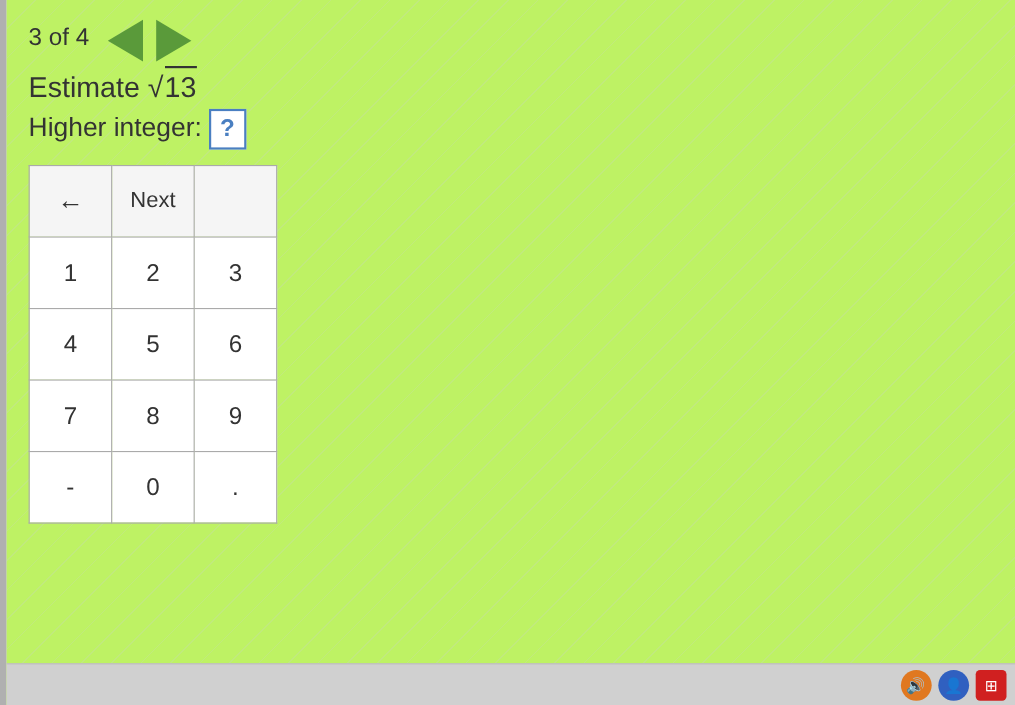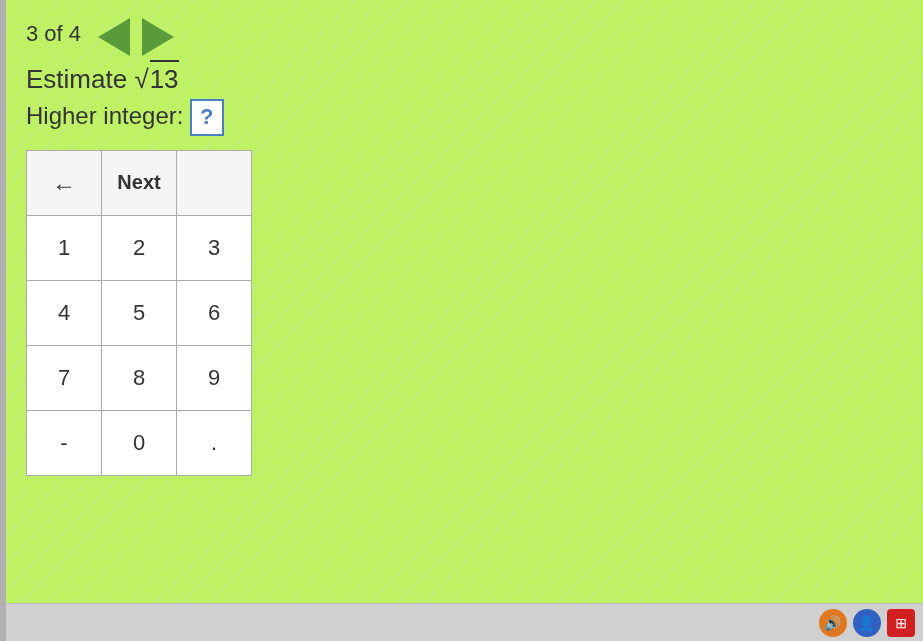--- a/index.html
+++ b/index.html
@@ -139,21 +139,21 @@
     .keypad .nav-row td {
       background: #f5f5f5;
       font-size: 20px;
     }
 
     .keypad .nav-row td.back-btn {
       font-size: 24px;
     }
 
     .keypad .nav-row td.next-btn {
-      font-weight: bold;
+      font-weight: normal;
       margin-top: 36px;
     }
 
     
     .main-content::before {
       content: '';
       position: absolute;
       top: 0; left: 0; right: 0; bottom: 0;
       background: repeating-linear-gradient(
         135deg,

